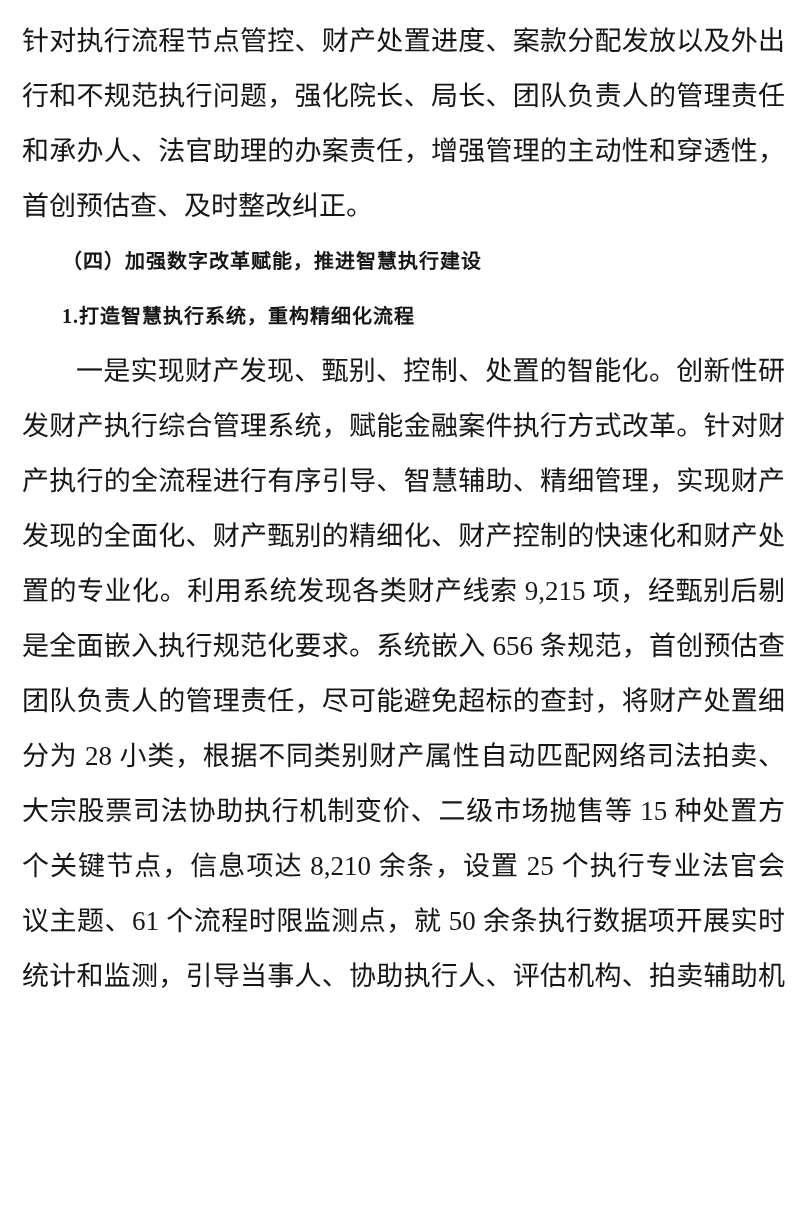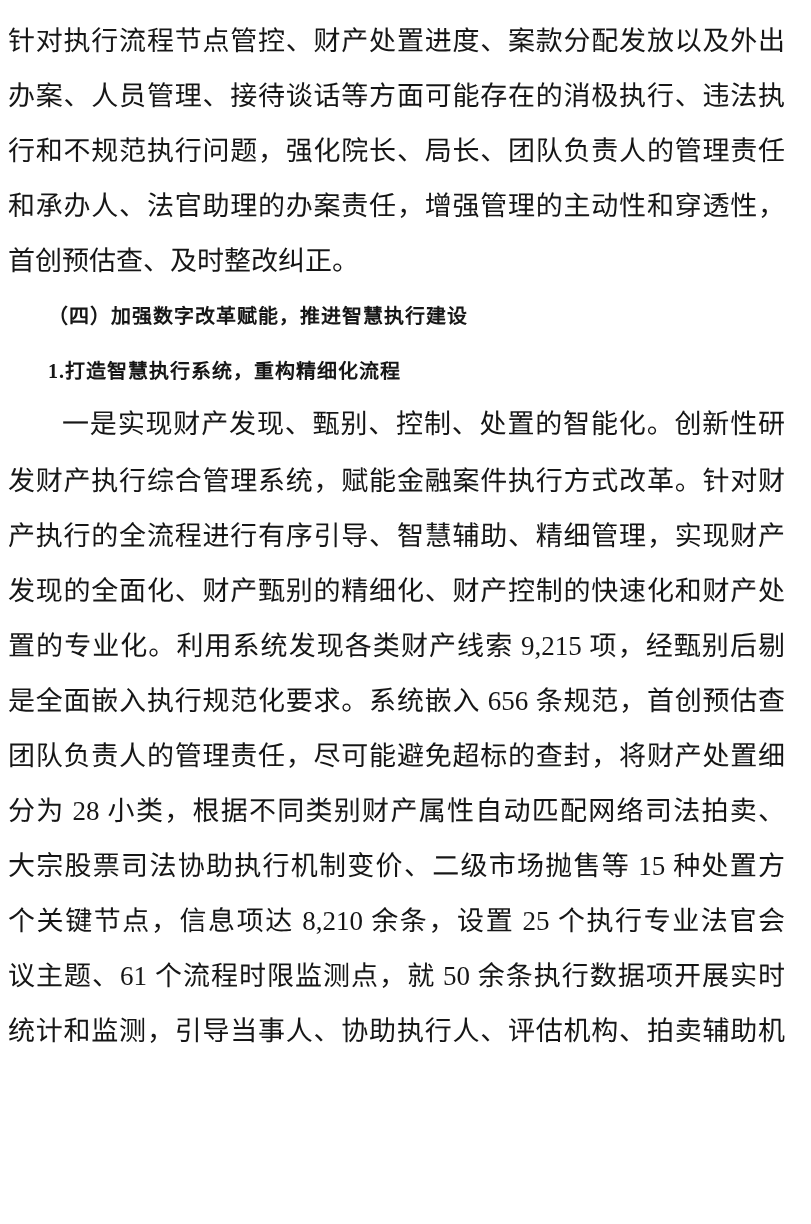--- a/index.html
+++ b/index.html
@@ -7,21 +7,21 @@
     padding: 0;
     background: #ffffff;
   }
   .page {
     position: relative;
     width: 811px;
     height: 1224px;
     background: #ffffff;
     overflow: hidden;
     box-sizing: border-box;
-    padding: 14px 26px 0 8px;
+    padding: 14px 26px 0 22px;
     font-family: "Liberation Serif", "DejaVu Serif", serif;
     color: #161616;
   }
   .line {
     height: 55px;
     line-height: 55px;
     font-size: 27px;
     overflow: hidden;
     white-space: normal;
   }
@@ -32,39 +32,37 @@
     text-justify: inter-character;
   }
   
   .line.plain {
     text-align: left;
     text-align-last: left;
   }
   
   .line.indent {
     text-indent: 2em;
-    font-family: Liberation Mono, monospace;
   }
   
   .line.heading {
     font-weight: 700;
     text-indent: 2em;
     text-align: right;
     text-align-last: left;
     font-size: 20px;
     letter-spacing: 1px;
   }
 </style>
 </head>
 <body>
 
 <div class="page">
   <div id="doc-body">
       <div class="line justify">针对执行流程节点管控、财产处置进度、案款分配发放以及外出</div>
-      <div class="line justify">办案、人员管理、接待谈话等方面可能存在的消极执行、违法执</div>
       <div class="line justify">行和不规范执行问题，强化院长、局长、团队负责人的管理责任</div>
       <div class="line justify">和承办人、法官助理的办案责任，增强管理的主动性和穿透性，</div>
       <div class="line plain">首创预估查、及时整改纠正。</div>
       <div class="line heading">（四）加强数字改革赋能，推进智慧执行建设</div>
       <div class="line heading">1.打造智慧执行系统，重构精细化流程</div>
       <div class="line justify indent">一是实现财产发现、甄别、控制、处置的智能化。创新性研</div>
       <div class="line justify">发财产执行综合管理系统，赋能金融案件执行方式改革。针对财</div>
       <div class="line justify">产执行的全流程进行有序引导、智慧辅助、精细管理，实现财产</div>
       <div class="line justify">发现的全面化、财产甄别的精细化、财产控制的快速化和财产处</div>
       <div class="line justify">置的专业化。利用系统发现各类财产线索 9,215 项，经甄别后剔</div>

